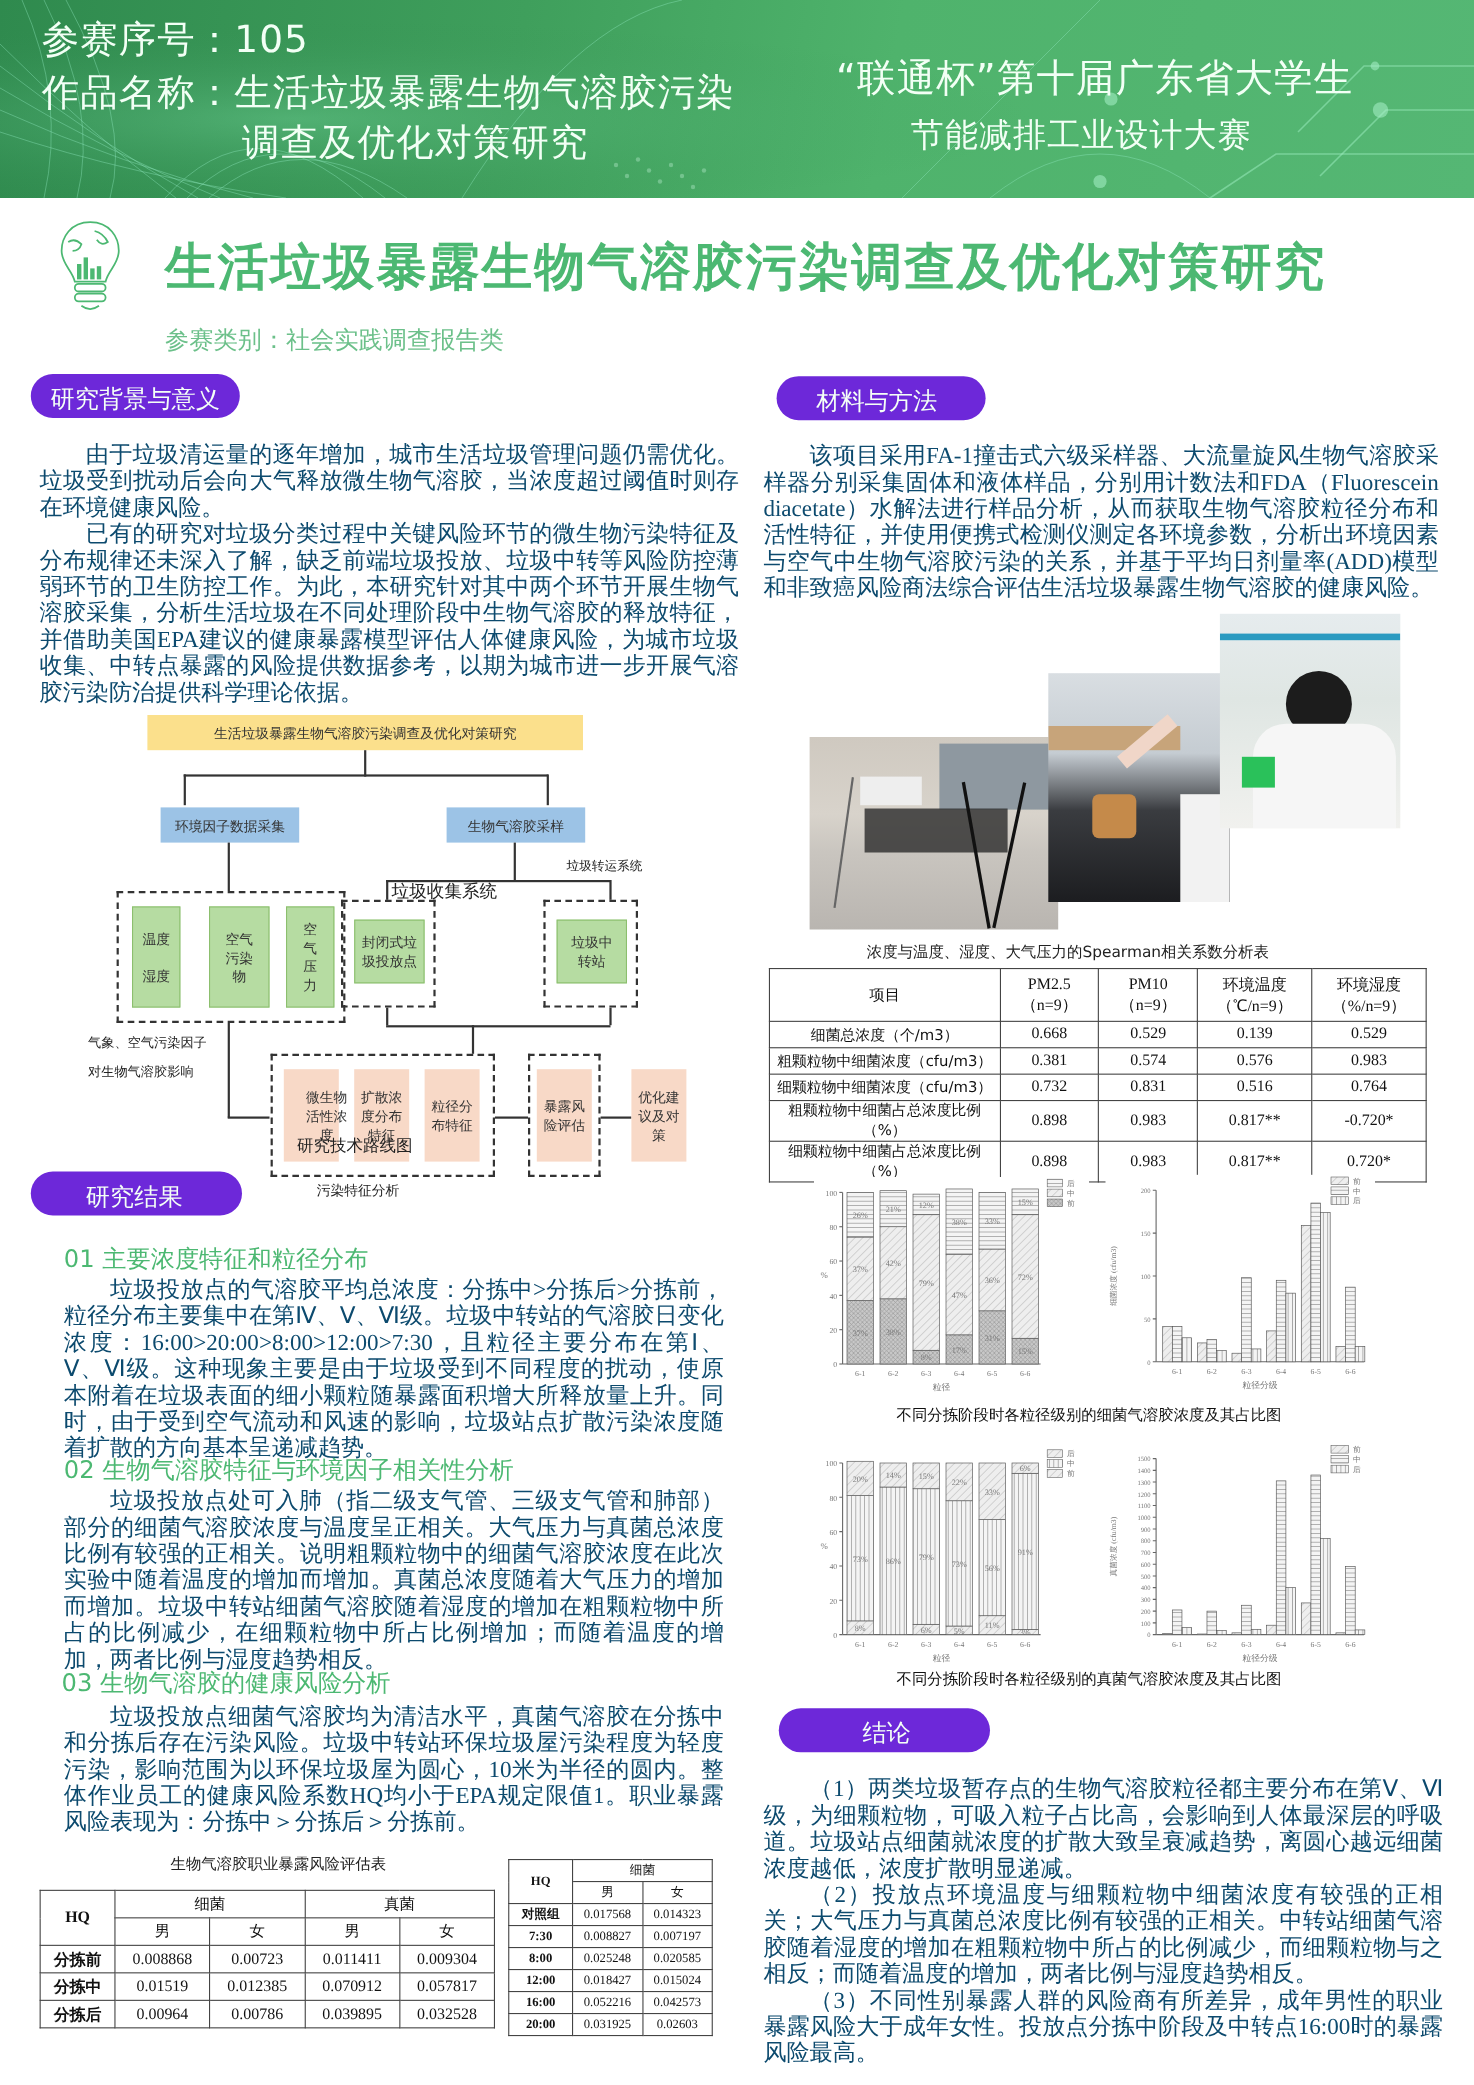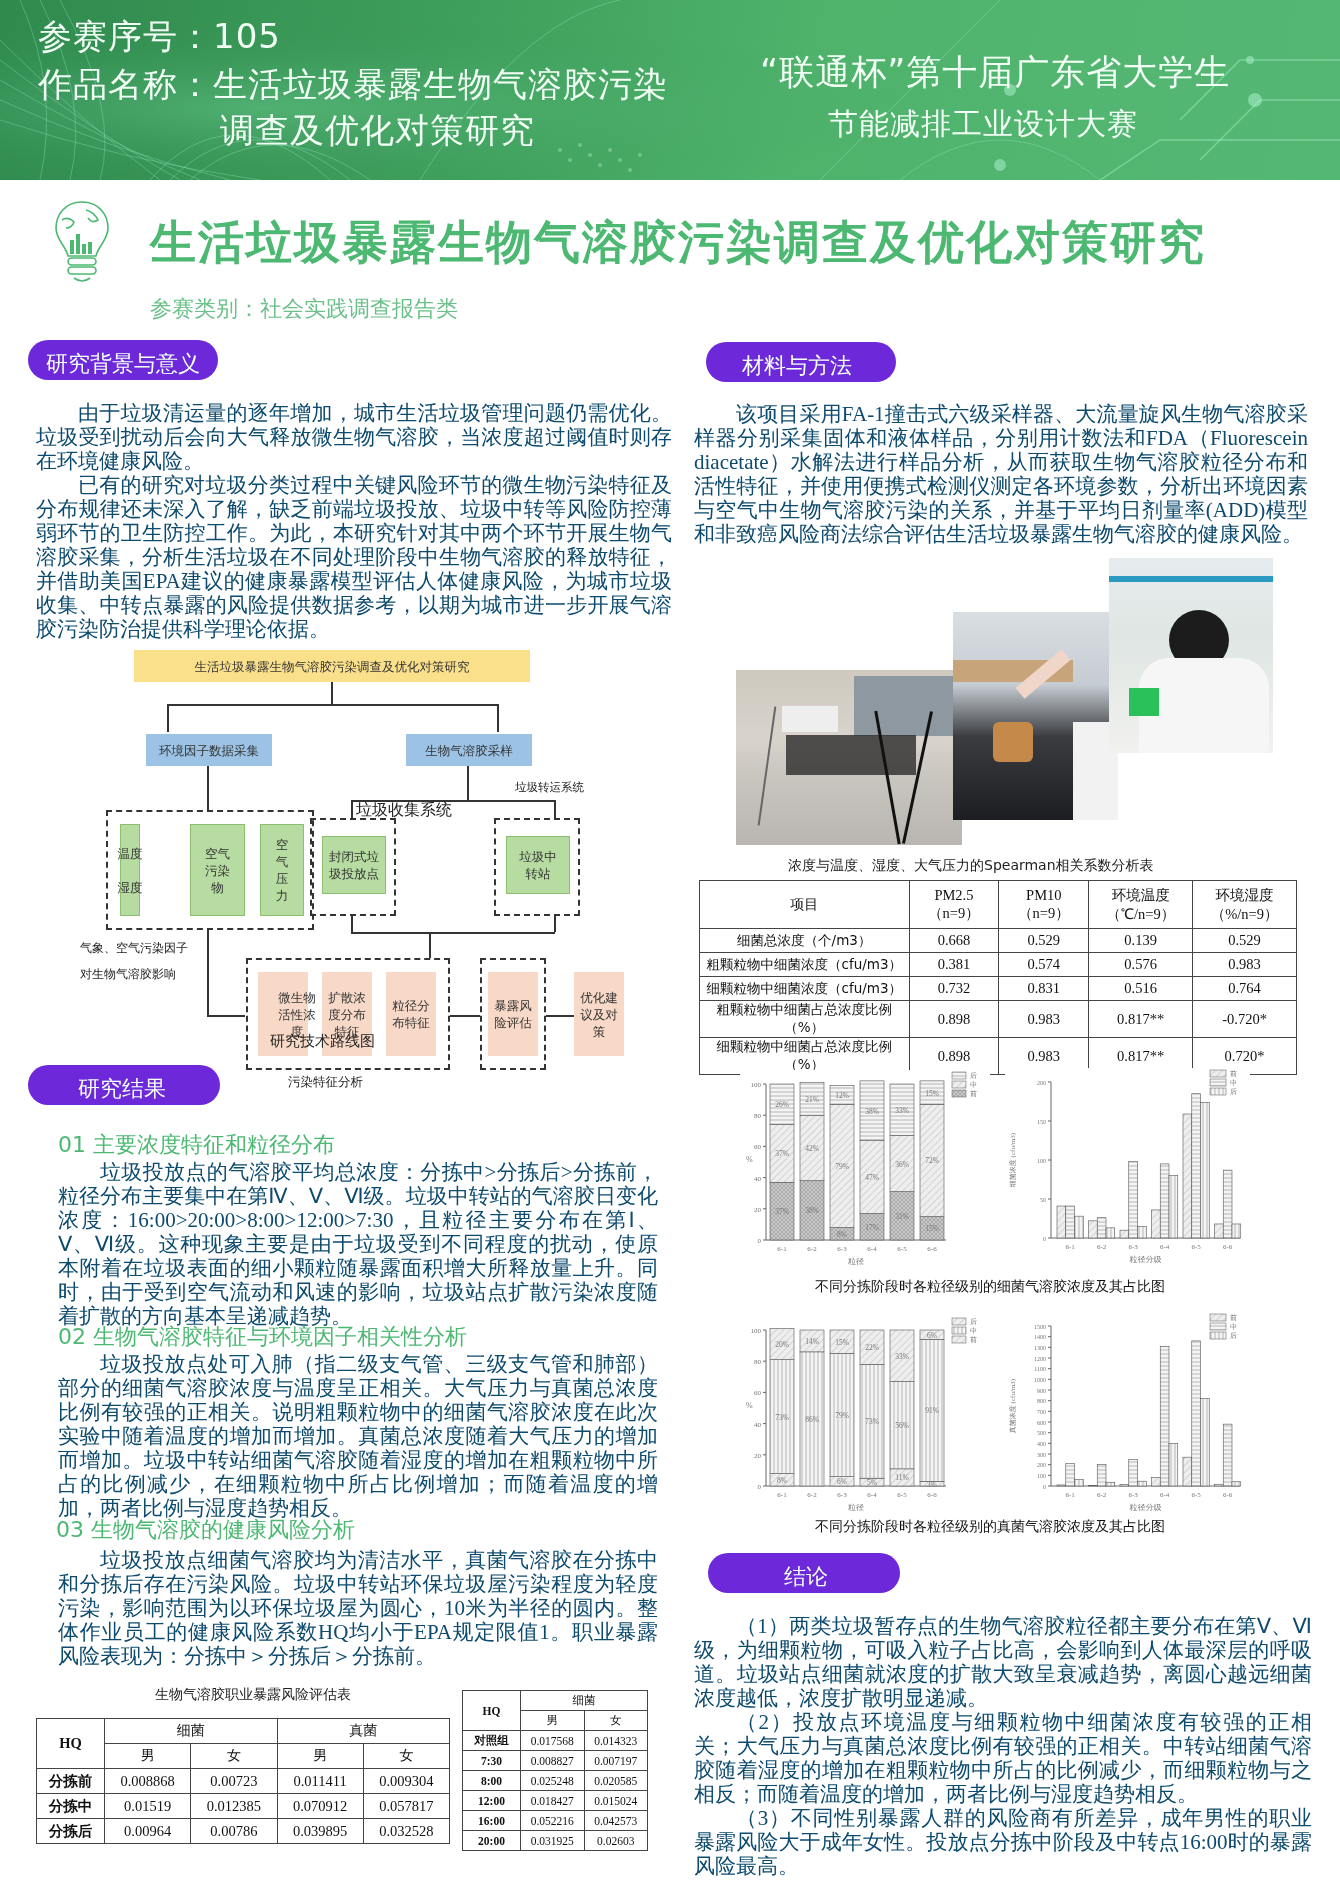--- a/index.html
+++ b/index.html
@@ -133,21 +133,21 @@
 <div class="abs fc">
   <div class="b yellow" style="left:56px;top:10px;width:396px;height:32px;">生活垃圾暴露生物气溶胶污染调查及优化对策研究</div>
   <div class="ln" style="left:253px;top:42px;width:2px;height:24px;"></div>
   <div class="ln" style="left:89px;top:64px;width:331px;height:2px;"></div>
   <div class="ln" style="left:89px;top:64px;width:2px;height:28px;"></div>
   <div class="ln" style="left:419px;top:64px;width:2px;height:28px;"></div>
   <div class="b blue" style="left:68px;top:94px;width:126px;height:32px;">环境因子数据采集</div>
   <div class="b blue" style="left:328px;top:94px;width:126px;height:32px;">生物气溶胶采样</div>
   <div class="ln" style="left:129px;top:126px;width:2px;height:44px;"></div>
   <div class="dash" style="left:28px;top:170px;width:208px;height:120px;"></div>
-  <div class="b green" style="left:42px;top:184px;width:20px;height:92px;white-space:pre;">温度
+  <div class="b green" style="left:42px;top:184px;width:44px;height:92px;white-space:pre;">温度
 
 湿度</div>
   <div class="b green" style="left:112px;top:184px;width:55px;height:92px;white-space:pre;">空气
 污染
 物</div>
   <div class="b green" style="left:182px;top:184px;width:44px;height:92px;white-space:pre;">空
 气
 压
 力</div>
   <div class="ln" style="left:389px;top:126px;width:2px;height:34px;"></div>

